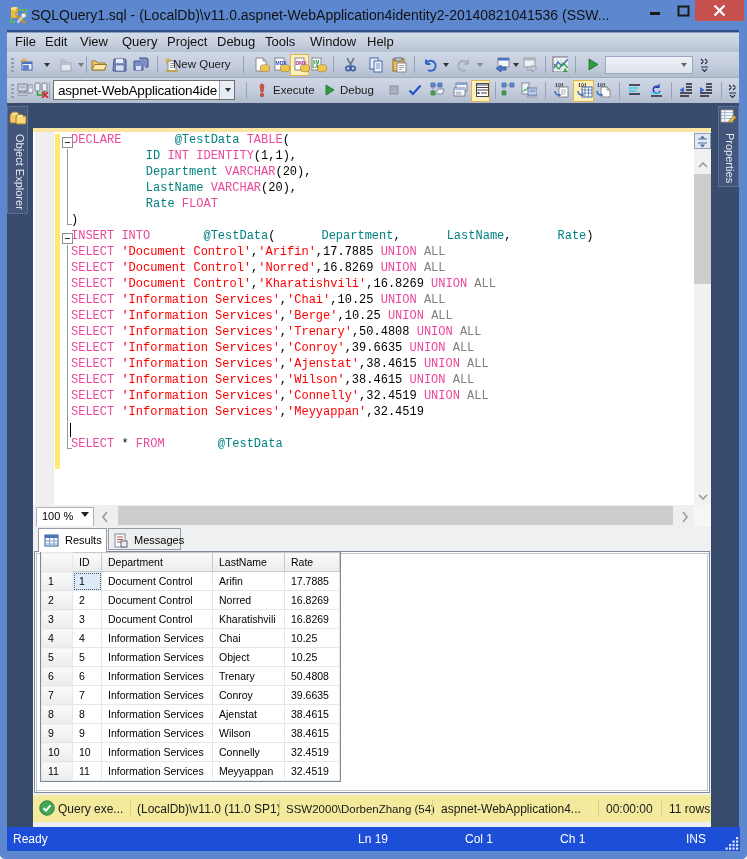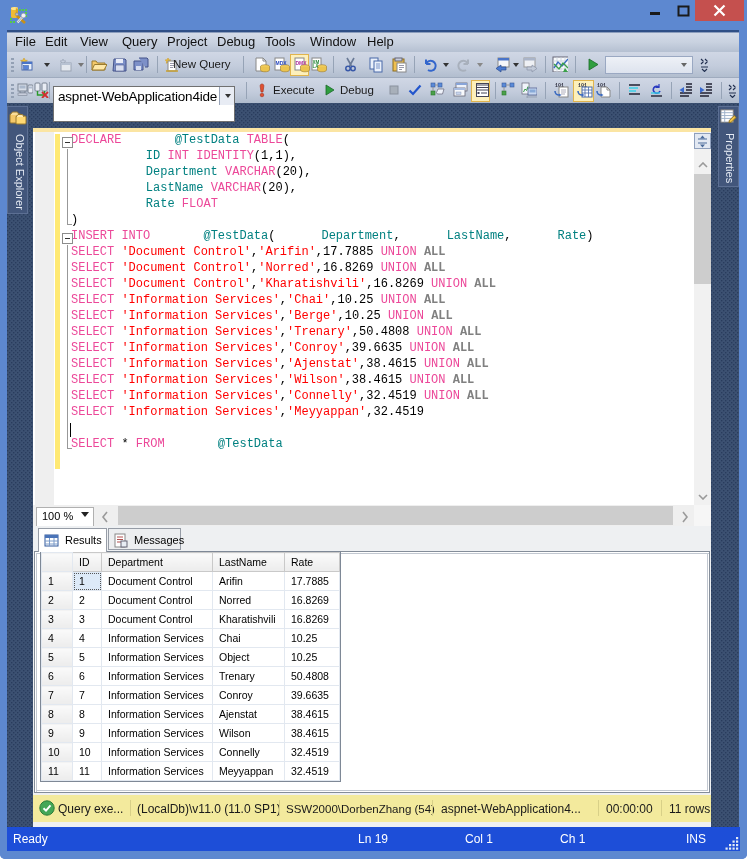--- a/index.html
+++ b/index.html
@@ -43,21 +43,21 @@
 .vtab { position:absolute; background:#42567b; border:1px solid #5c6f93; }
 .vtext { position:absolute; color:#e4eaf4; font-size:12px; white-space:nowrap;
   transform:rotate(90deg); transform-origin:left top; }
 
 #editor { position:absolute; left:33px; top:131px; width:678px; height:395px; background:#fff; }
 #gutter { position:absolute; left:2px; top:0; width:19px; height:374px; background:#efefef; }
 #changebar { position:absolute; left:22px; top:3px; width:5px; height:335px; background:#ffe973; }
 #code { position:absolute; left:38px; top:1px; font-family:"Liberation Mono", monospace;
   font-size:12px; line-height:16px; white-space:pre; color:#000; }
 #code .k { color:#ec4899;margin-top:36px; } #code .i { color:#008080;margin-left:46px; } #code .s { color:#ff0000; }
-#code .g { color:#808080;font-weight:bold; }
+#code .g { color:#808080; }
 #cursor { position:absolute; left:37px; top:292px; width:1px; height:14px; background:#000; }
 .foldbox { position:absolute; left:29px; width:11px; height:11px; border:1px solid #8c8c8c; background:#fff; }
 .foldbox:before { content:""; position:absolute; left:2px; top:4px; width:5px; height:1px; background:#333; }
 .foldline { position:absolute; left:34px; width:1px; background:#989898; }
 .foldfoot { position:absolute; left:34px; height:1px; width:5px; background:#989898; }
 
 #vscroll { position:absolute; left:661px; top:0; width:17px; height:374px; background:#f1f1f1; }
 #vsplit { position:absolute; left:0; top:2px; width:17px; height:16px; background:#e2e8f2; border:1px solid #8fa0bd; }
 #vup { position:absolute; left:4px; top:23px; }
 #vdn { position:absolute; left:4px; top:355px; }
@@ -119,20 +119,21 @@
           <rect x="2" y="13" width="2" height="2"></rect>
           <rect x="2" y="16" width="2" height="2"></rect>
           <rect x="5" y="16" width="2" height="2"></rect>
         </g>
         <path d="M9 11 L17 18" stroke="#c89018" stroke-width="2.6"></path>
         <path d="M16.5 9.5 L9.5 17.5" stroke="#e8e8ee" stroke-width="2.4"></path>
         <path d="M16.5 9.5 L9.5 17.5" stroke="#9aa" stroke-width="1"></path>
         <circle cx="15.5" cy="10.5" r="2.3" fill="#f2f2f6" stroke="#99a" stroke-width=".6"></circle>
         <path d="M9 11 l-1.8-1.2 .4-1.6 1.8-.4 1.2 1.6z" fill="#b8bcc4" stroke="#778" stroke-width=".5"></path>
       </svg>
+    <div id="titletext">SQLQuery1.sql - (LocalDb)\v11.0.aspnet-WebApplication4identity2-20140821041536 (SSW...</div>
     <svg style="position:absolute;left:640px;top:0" width="30" height="21">
         <rect x="10" y="12" width="10" height="3" fill="#1a1a1a"></rect>
       </svg>
     <svg style="position:absolute;left:669px;top:0" width="26" height="21">
         <rect x="9.5" y="6.5" width="10" height="9" fill="none" stroke="#1a1a1a" stroke-width="2"></rect>
       </svg>
     <div id="btnclose"><svg width="49" height="21">
           <path d="M19.5 5.5 L29.5 15.5 M29.5 5.5 L19.5 15.5" stroke="#fff" stroke-width="2.2"></path>
         </svg></div>
   </div>
@@ -278,21 +279,21 @@
         <rect x="11" y="3" width="5" height="8" rx="1" fill="#e8ecf4" stroke="#7a8494"></rect>
         <rect x="12" y="4.5" width="3" height="2" fill="#b0bcd0"></rect>
       </svg>
     <svg class="ic" style="left:27px;top:4px" width="16" height="17">
         <rect x="1" y="1" width="5" height="8" rx="1" fill="#e8ecf4" stroke="#7a8494"></rect>
         <rect x="8" y="1" width="5" height="8" rx="1" fill="#e8ecf4" stroke="#7a8494"></rect>
         <path d="M3.5 9 v4 h7 v-4" fill="none" stroke="#2a9a2a" stroke-width="1.4"></path>
         <path d="M8 10 l6 6 M14 10 l-6 6" stroke="#d03030" stroke-width="1.8"></path>
       </svg>
     <div class="tsep" style="left:42px"></div>
-    <div style="position:absolute;left:46px;top:8px;width:182px;height:36px;background:#fff;border:1px solid #707070;overflow:hidden;">
+    <div style="position:absolute;left:46px;top:2px;width:182px;height:20px;background:#fff;border:1px solid #707070;overflow:hidden;">
       <span style="position:absolute;left:4px;top:2px;font-size:13.5px;color:#000;white-space:nowrap;letter-spacing:-0.2px">aspnet-WebApplication4ide</span>
       <div style="position:absolute;right:0;top:0;width:15px;height:18px;background:#e8ecf4;border-left:1px solid #98a4b8"></div>
       <div class="drop" style="right:3px;top:7px;left:auto"></div>
     </div>
     <div class="tsep" style="left:239px"></div>
     <svg class="ic" style="left:249px;top:4px" width="12" height="17">
         <path d="M6 2 C7.5 2 8 3 7.8 4.5 L7 10 L5 10 L4.2 4.5 C4 3 4.5 2 6 2z" fill="#e05030" stroke="#a03020" stroke-width=".6"></path>
         <circle cx="6" cy="13" r="1.8" fill="#e05030" stroke="#a03020" stroke-width=".6"></circle>
       </svg>
     <span class="tbtxt" style="left:266px;top:6px">Execute</span>

